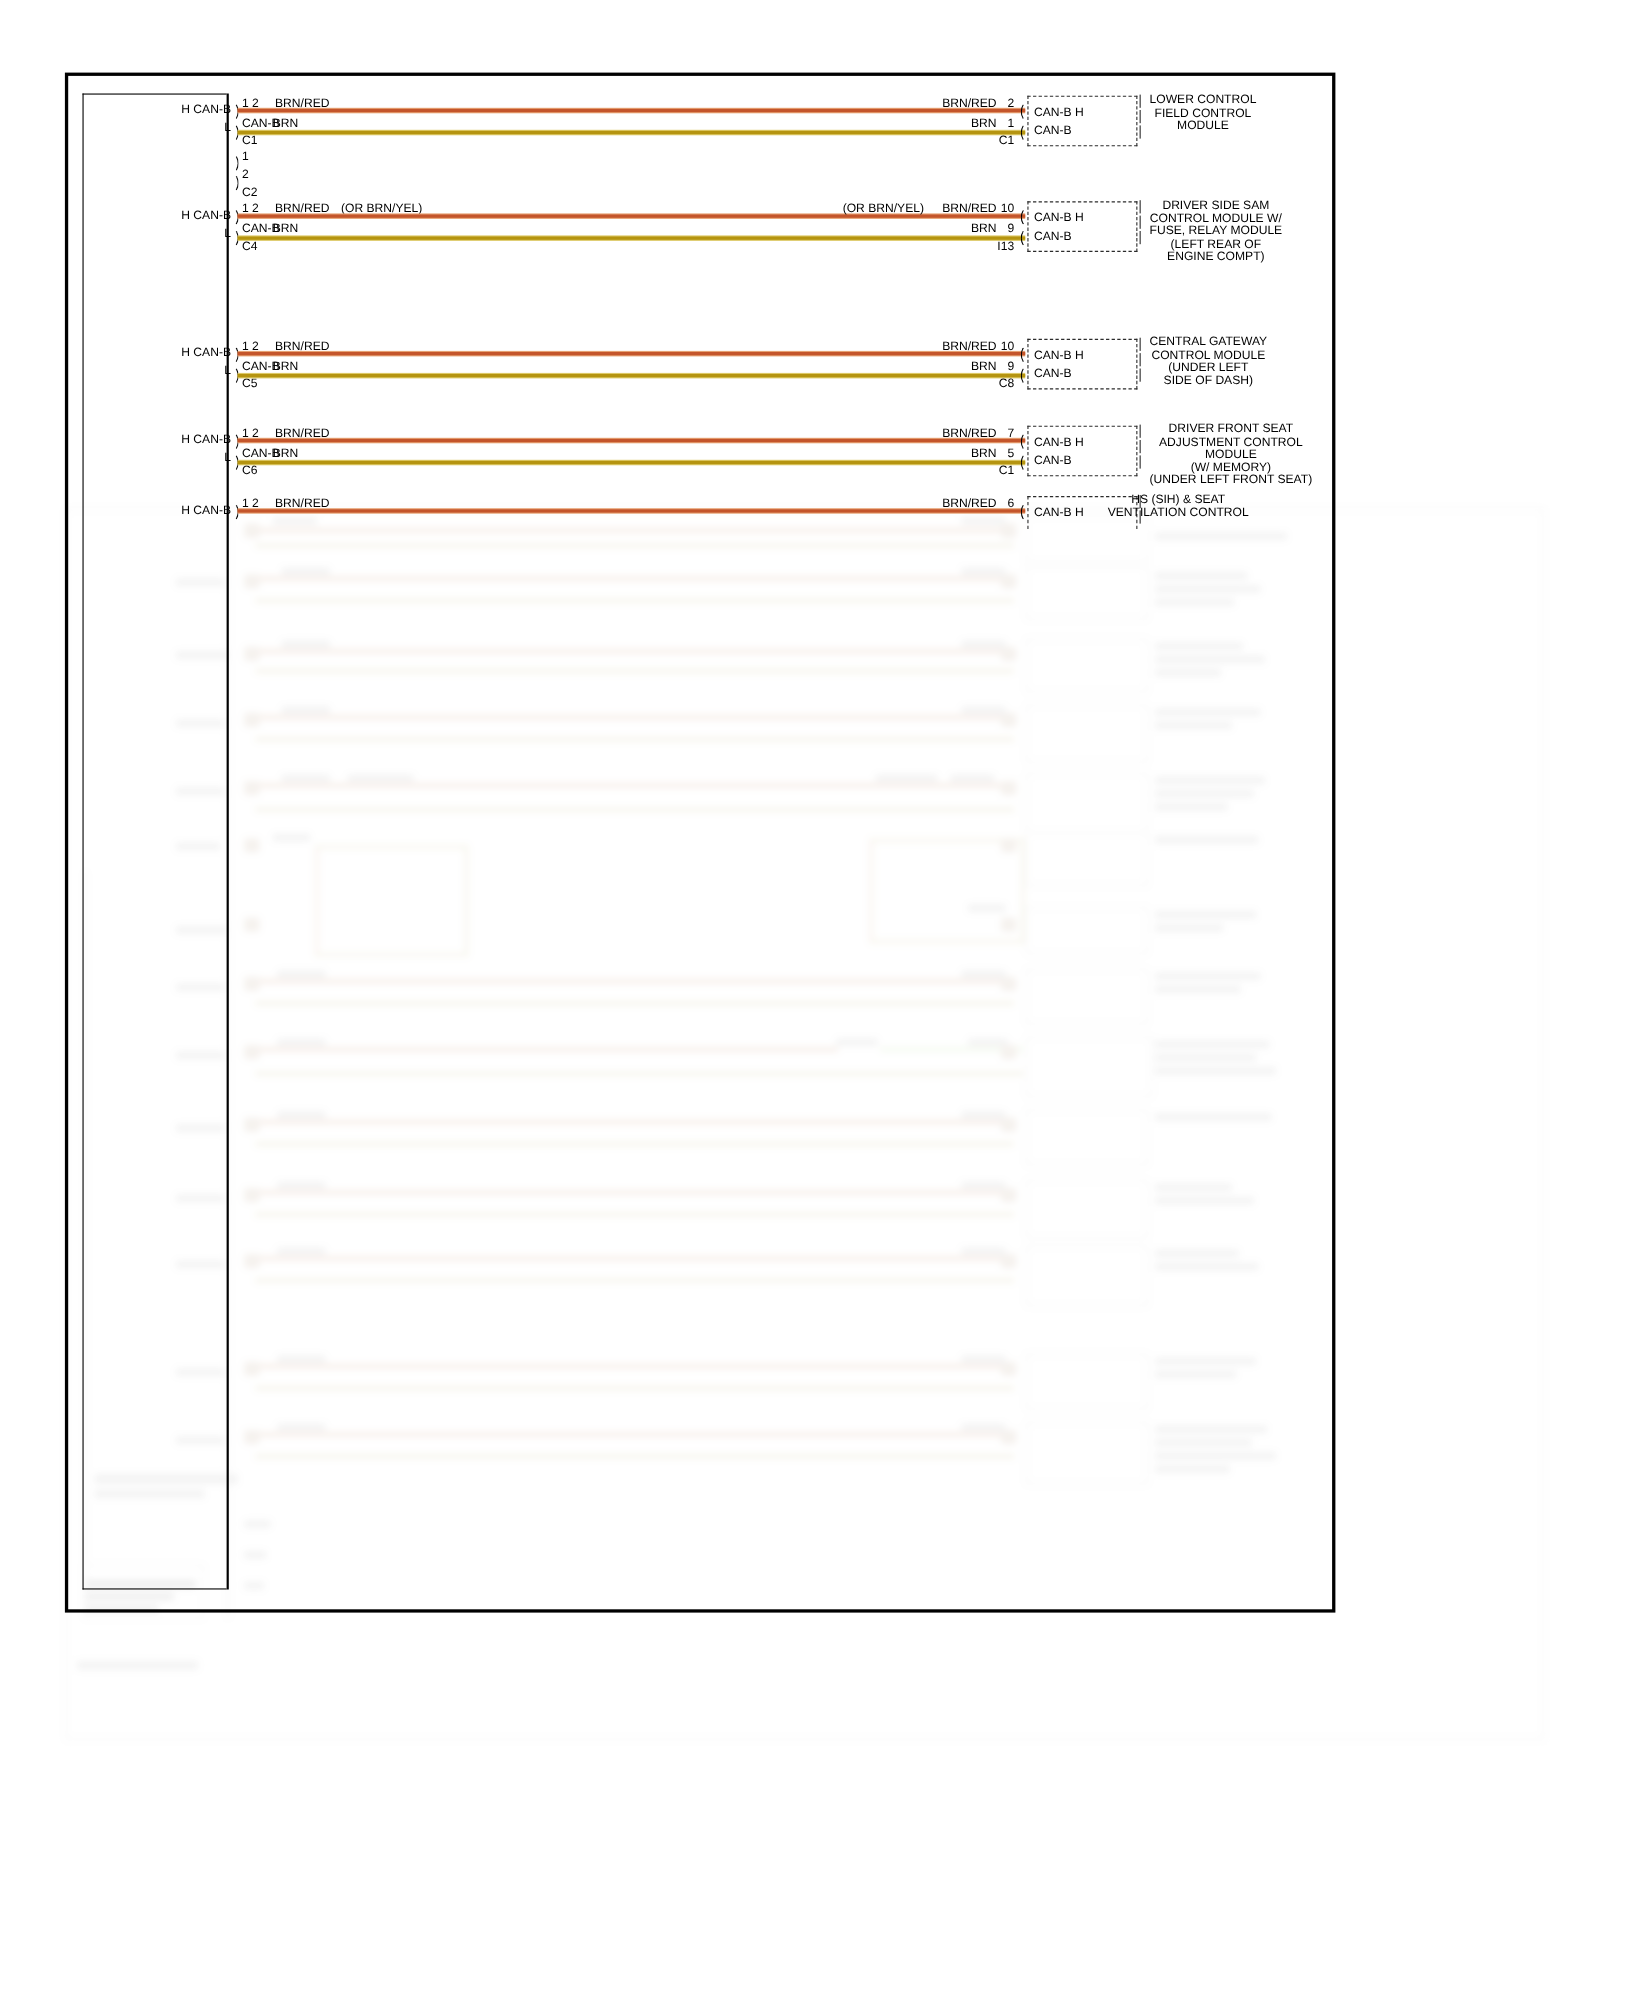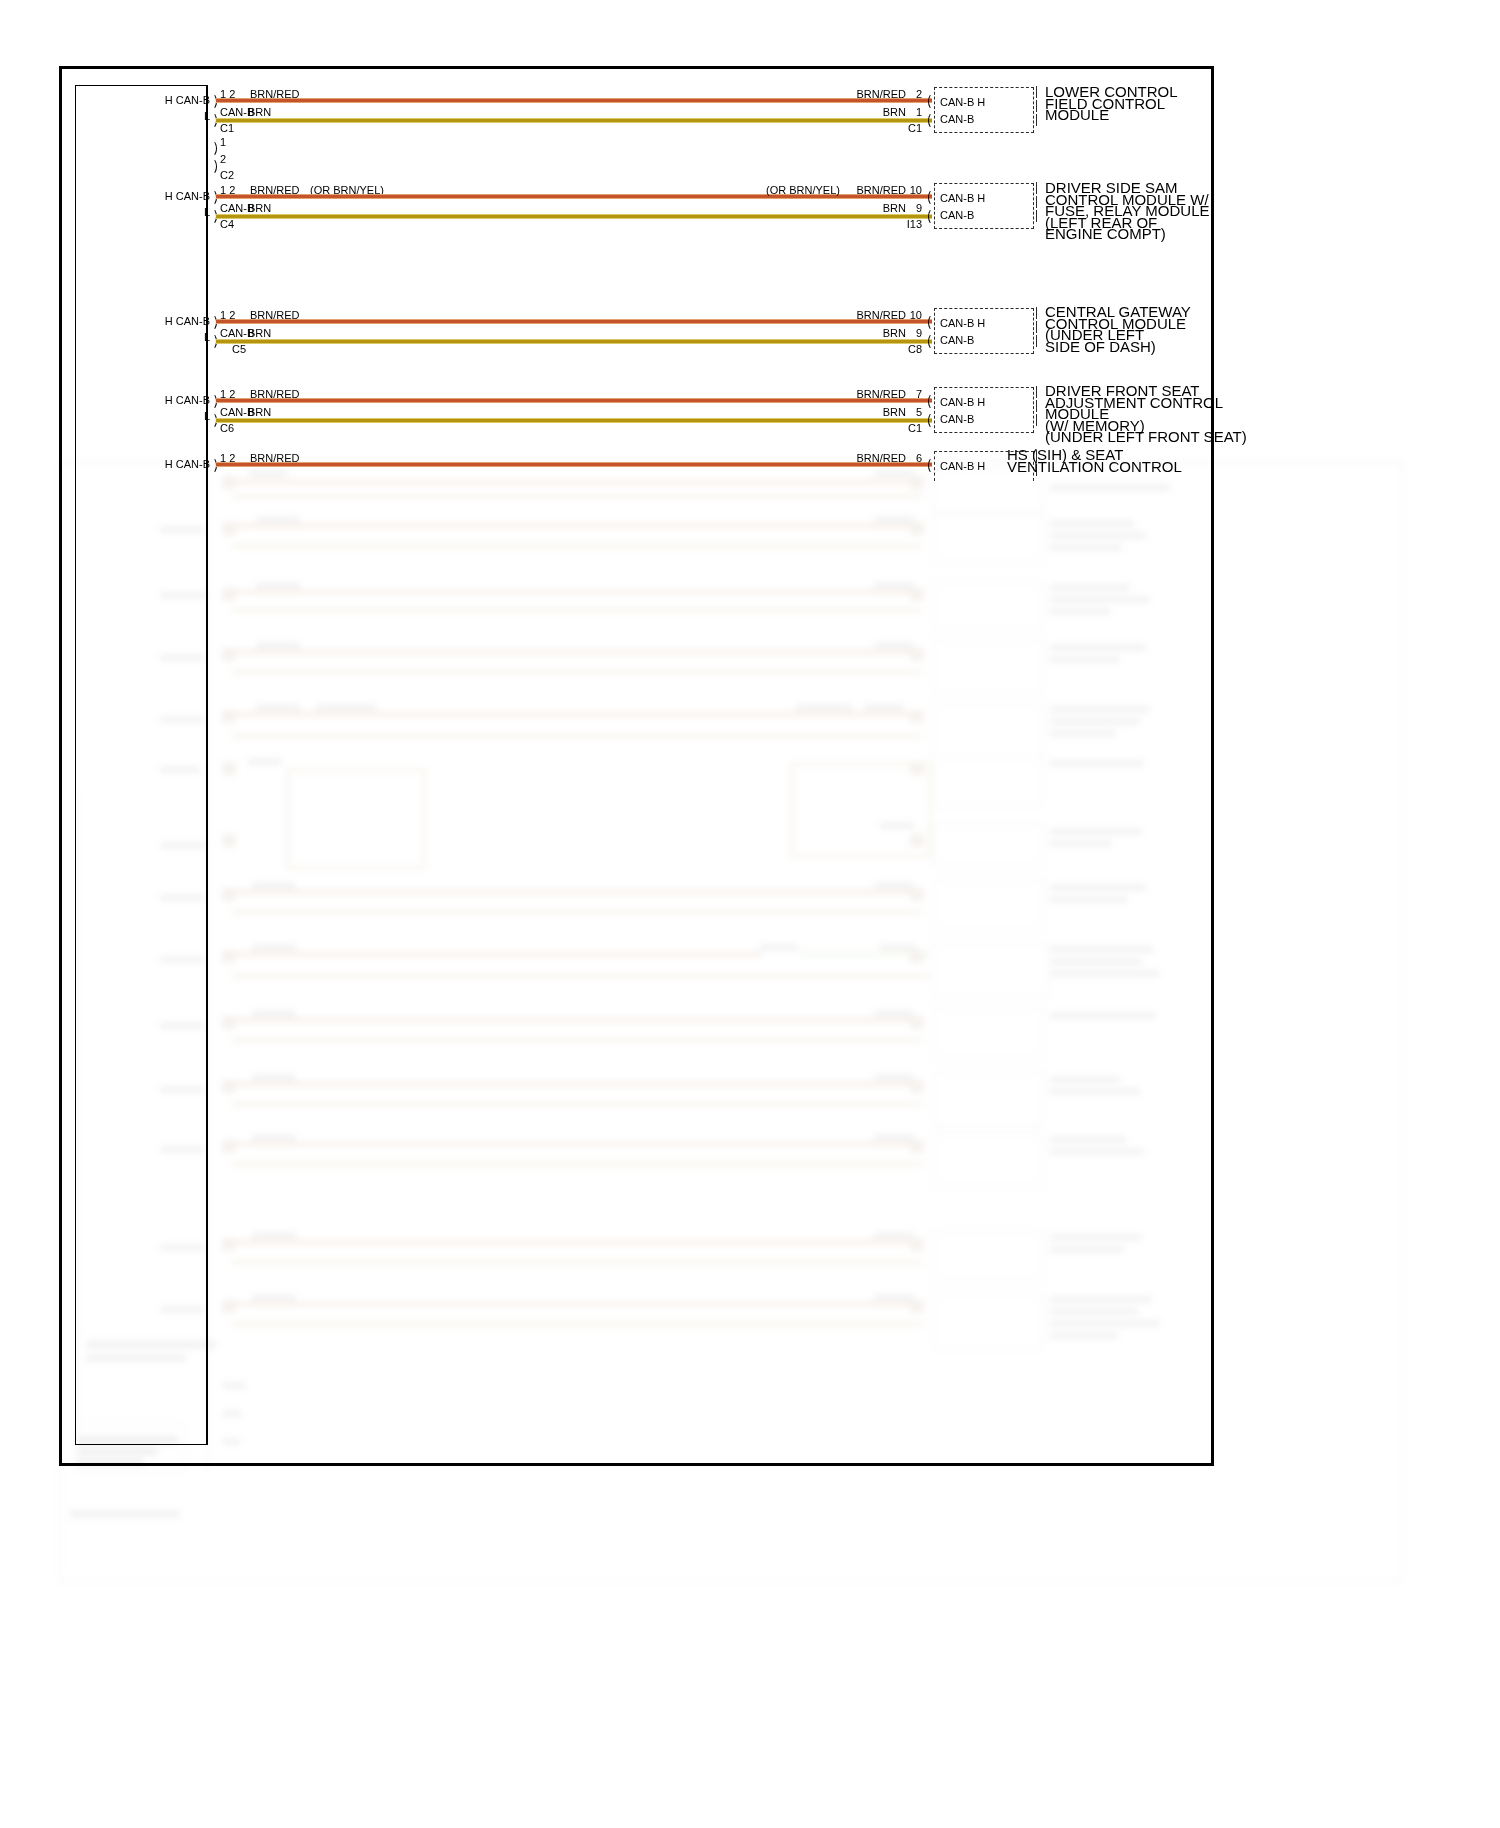--- a/index.html
+++ b/index.html
@@ -24,21 +24,21 @@
   .arc{position:absolute;width:9px;height:15px;border:1.6px solid #000;border-radius:50%;
        border-top-color:transparent;border-bottom-color:transparent;}
   .arc.left{border-left-color:transparent;}     
   .arc.right{border-right-color:transparent;}   
 
   
   .modbox{position:absolute;border:1.6px dashed #2b2b2b;box-sizing:border-box;}
   .modpipe{position:absolute;width:0;border-left:1.6px solid #2b2b2b;height:12px;}
 
   
-  .desc{position:absolute;font-size:15px;line-height:11.6px;color:#000;white-space:pre;}
+  .desc{position:absolute;font-size:11px;line-height:11.6px;color:#000;white-space:pre;text-align:center;}
 
   
   #blur-layer{position:absolute;left:0;top:462px;width:1500px;height:1366px;overflow:hidden;
               filter:blur(3.4px) opacity(.30) saturate(.85);
               -webkit-filter:blur(3.4px) opacity(.30) saturate(.85);}
   #blur-layer .bgpage{position:absolute;left:59px;top:0;width:1345px;height:1120px;background:#fff;border:2px solid #d9d9d9;box-sizing:border-box;}
   .bl-wireH{position:absolute;height:4px;background:#d79a74;}
   .bl-wireL{position:absolute;height:4px;background:#cfc388;}
   .bl-blk{position:absolute;background:#bdbdbd;height:7px;border-radius:1px;}
   .bl-blk.d{background:#a9a9a9;}
@@ -297,21 +297,21 @@
 ENGINE COMPT)</div>
 
   <div class="t r" style="left:120px;top:315px;width:90px;">H CAN-B</div>
   <div class="t r" style="left:120px;top:331px;width:90px;">L</div>
   <div class="arc left" style="left:206px;top:314px;"></div>
   <div class="arc left" style="left:206px;top:333px;"></div>
   <div class="t" style="left:220px;top:309px;">1 2</div>
   <div class="t" style="left:250px;top:309px;">BRN/RED</div>
   <div class="t" style="left:220px;top:327px;">CAN-B</div>
   <div class="t" style="left:248px;top:327px;">BRN</div>
-  <div class="t" style="left:232px;top:343px;">C5</div>
+  <div class="t" style="left:220px;top:343px;">C5</div>
   <div class="wire h" style="left:216px;top:320px;width:716px;"></div>
   <div class="wire l" style="left:216px;top:340px;width:716px;"></div>
   <div class="t r" style="left:820px;top:309px;width:86px;">BRN/RED</div>
   <div class="t r" style="left:840px;top:327px;width:66px;">BRN</div>
   <div class="t r" style="left:896px;top:309px;width:26px;">10</div>
   <div class="t r" style="left:896px;top:327px;width:26px;">9</div>
   <div class="t r" style="left:896px;top:343px;width:26px;">C8</div>
   <div class="arc right" style="left:928px;top:314px;"></div>
   <div class="arc right" style="left:928px;top:333px;"></div>
   <div class="modbox" style="left:934px;top:308px;width:100px;height:46px;"></div>

